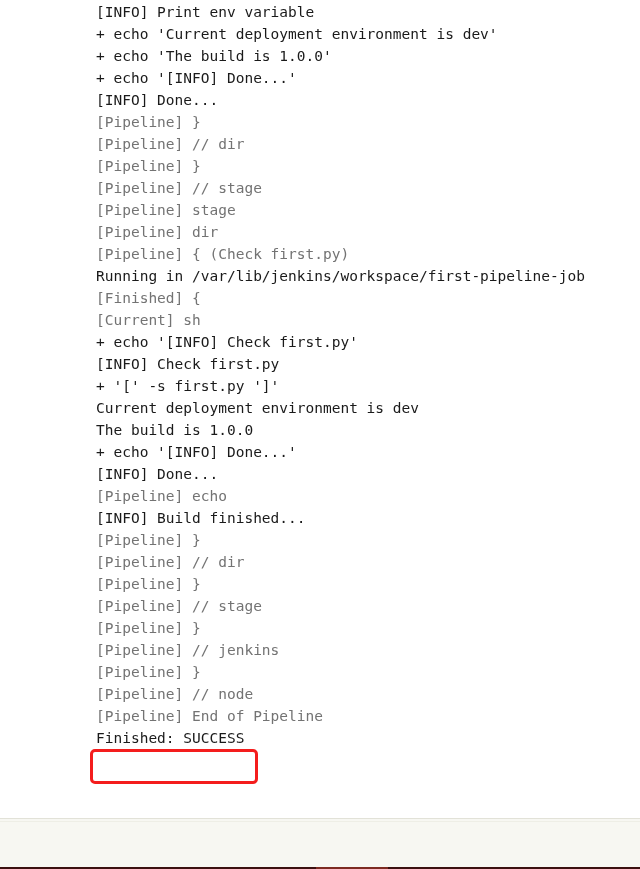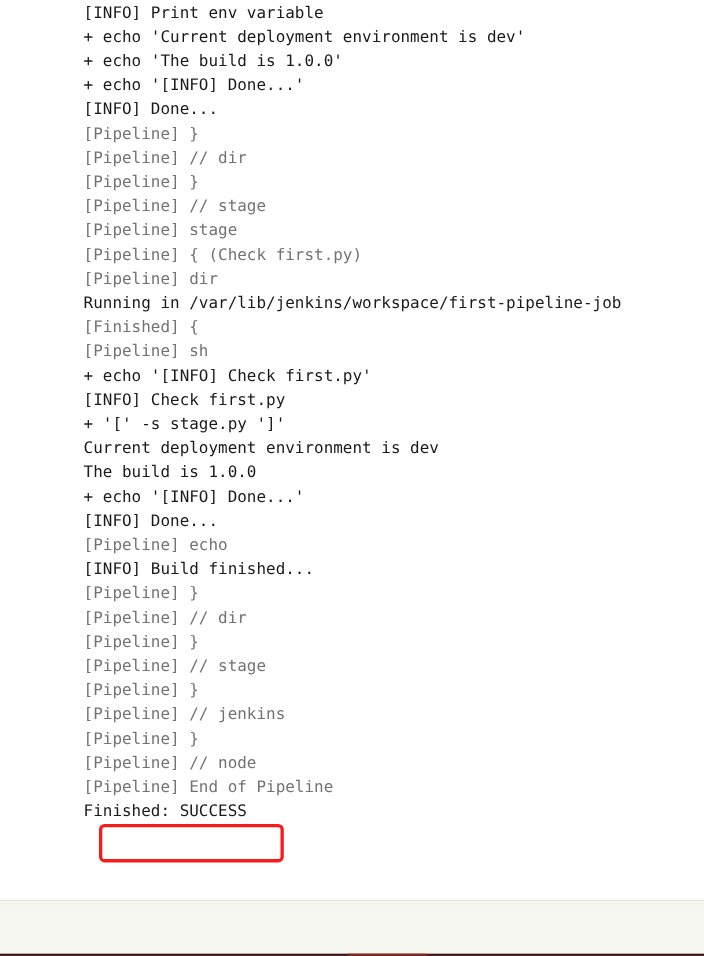--- a/index.html
+++ b/index.html
@@ -22,21 +22,21 @@
     width: 640px;
     height: 818px;
     background: #ffffff;
     overflow: hidden;
   }
 
   .log-line {
     position: relative;
     height: 22px;
     line-height: 22px;
-    padding-left: 76px;
+    padding-left: 96px;
     font-size: 14.5px;
     letter-spacing: 0px;
     white-space: pre;
     color: #000000;
     font-family: "DejaVu Sans Mono", "Liberation Mono", monospace;
   }
   .log-line.pipeline {
     color: #737373;
   }
   .log-line.plain {
@@ -109,28 +109,28 @@
       <div class="log-line plain">[INFO] Print env variable</div>
       <div class="log-line plain">+ echo 'Current deployment environment is dev'</div>
       <div class="log-line plain">+ echo 'The build is 1.0.0'</div>
       <div class="log-line plain">+ echo '[INFO] Done...'</div>
       <div class="log-line plain">[INFO] Done...</div>
       <div class="log-line pipeline">[Pipeline] }</div>
       <div class="log-line pipeline">[Pipeline] // dir</div>
       <div class="log-line pipeline">[Pipeline] }</div>
       <div class="log-line pipeline">[Pipeline] // stage</div>
       <div class="log-line pipeline">[Pipeline] stage</div>
+      <div class="log-line pipeline">[Pipeline] dir</div>
       <div class="log-line pipeline">[Pipeline] { (Check first.py)</div>
-      <div class="log-line pipeline">[Pipeline] dir</div>
       <div class="log-line plain">Running in /var/lib/jenkins/workspace/first-pipeline-job</div>
       <div class="log-line pipeline">[Finished] {</div>
-      <div class="log-line pipeline">[Pipeline] sh</div>
+      <div class="log-line pipeline">[Current] sh</div>
       <div class="log-line plain">+ echo '[INFO] Check first.py'</div>
       <div class="log-line plain">[INFO] Check first.py</div>
-      <div class="log-line plain">+ '[' -s stage.py ']'</div>
+      <div class="log-line plain">+ '[' -s first.py ']'</div>
       <div class="log-line plain">Current deployment environment is dev</div>
       <div class="log-line plain">The build is 1.0.0</div>
       <div class="log-line plain">+ echo '[INFO] Done...'</div>
       <div class="log-line plain">[INFO] Done...</div>
       <div class="log-line pipeline">[Pipeline] echo</div>
       <div class="log-line plain">[INFO] Build finished...</div>
       <div class="log-line pipeline">[Pipeline] }</div>
       <div class="log-line pipeline">[Pipeline] // dir</div>
       <div class="log-line pipeline">[Pipeline] }</div>
       <div class="log-line pipeline">[Pipeline] // stage</div>

